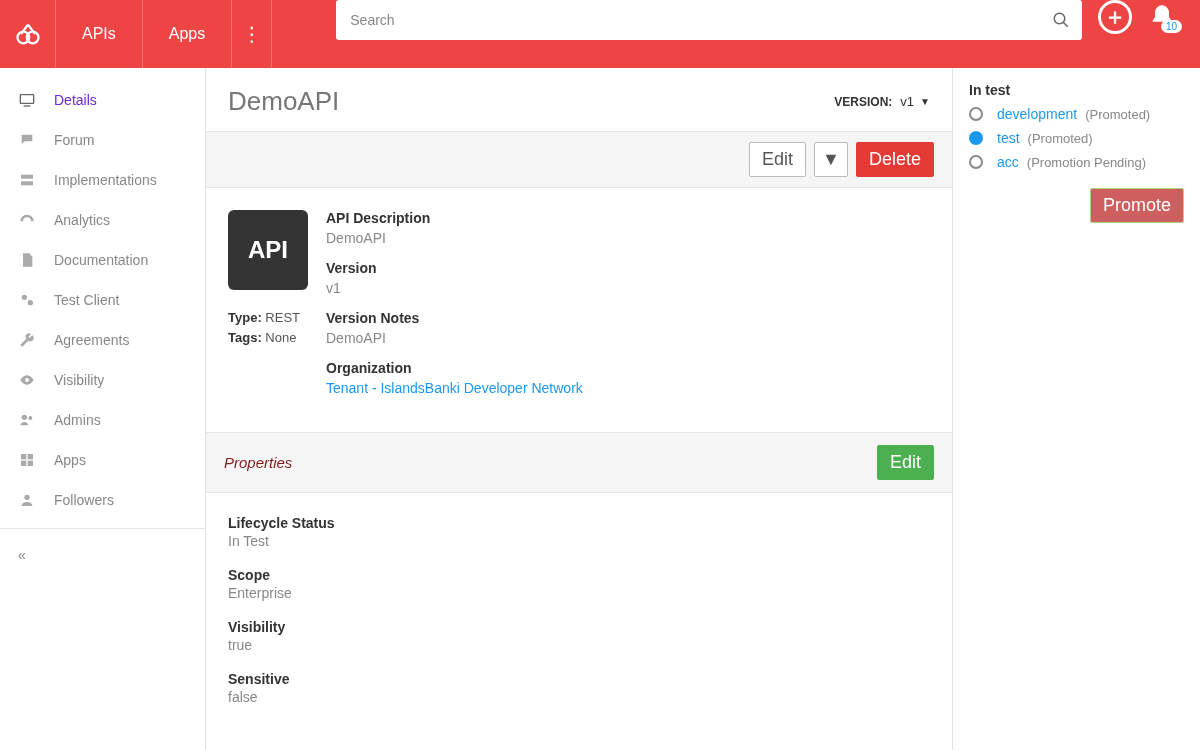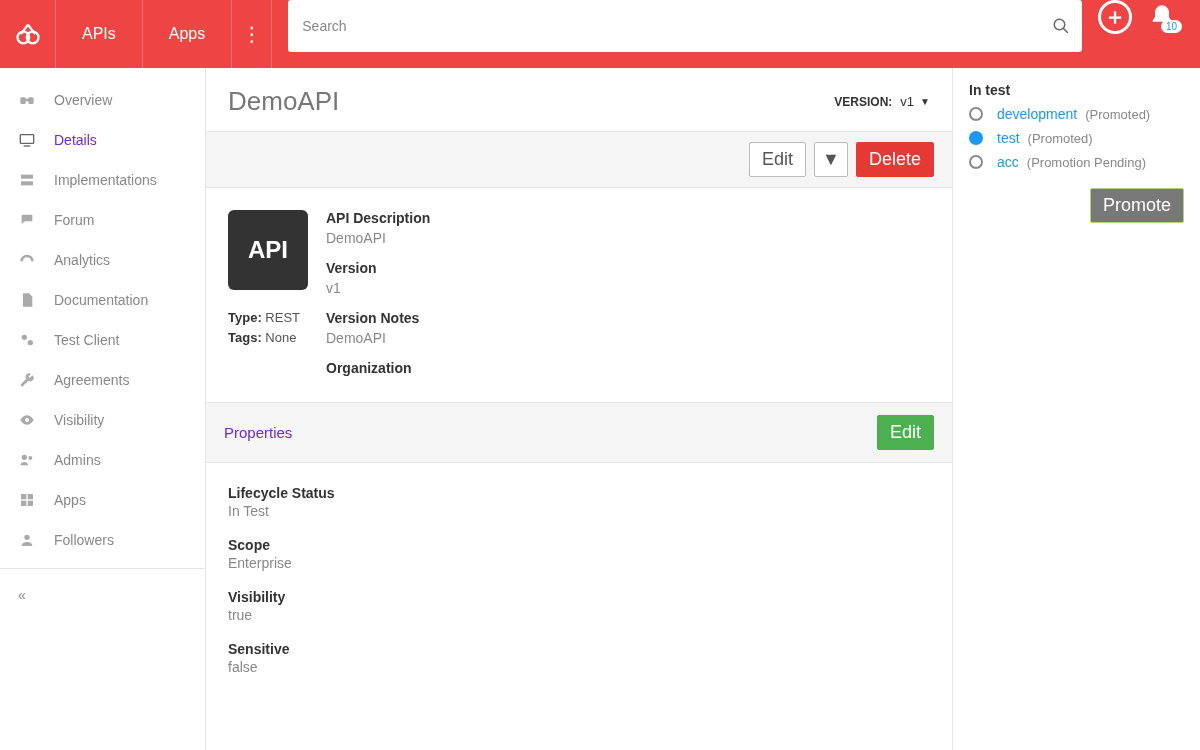--- a/index.html
+++ b/index.html
@@ -4,21 +4,21 @@
 <style>
 * { box-sizing: border-box; margin: 0; padding: 0; }
 body { font-family: Arial, Helvetica, sans-serif; font-size: 14px; color: #333; background: #fff; }
 
 
 .topbar { display: flex; align-items: flex-start; background: #ef4444; height: 68px; padding: 0; }
 .logo-box { width: 56px; height: 68px; display: flex; align-items: center; justify-content: center; border-right: 1px solid rgba(255,255,255,0.25); }
 .nav-tab { color: #fff; font-size: 16px; font-weight: 500; padding: 0 26px; height: 68px; display: flex; align-items: center; cursor: pointer; border-right: 1px solid rgba(255,255,255,0.25); }
 .more-box { width: 40px; height: 68px; display: flex; align-items: center; justify-content: center; border-right: 1px solid rgba(255,255,255,0.25); cursor: pointer; color:#fff; font-size:20px; }
 .search-wrap { flex: 1; padding: 0 16px; display: flex; align-items: center; }
-.search-input { width: 100%; height: 52px; border: none; border-radius: 3px; padding: 0 40px 0 14px; font-size: 14px; color:#555; }
+.search-input { width: 100%; height: 40px; border: none; border-radius: 3px; padding: 0 40px 0 14px; font-size: 14px; color:#555;margin-left:48px; }
 .search-input::placeholder { color:#888; }
 .search-icon-wrap { position: relative; width: 100%; display: flex; align-items: center; }
 .search-icon { position: absolute; right: 12px; color: #666; }
 .topbar-right { display: flex; align-items: center; gap: 16px; padding-right: 24px; }
 .plus-circle { width: 34px; height: 34px; border: 3px solid #fff; border-radius: 999px; display: flex; align-items: center; justify-content: center; color: #fff; font-size: 22px; font-weight: bold; cursor: pointer; }
 .bell-wrap { position: relative; color: #fff; cursor: pointer; }
 .bell-badge { position: absolute; bottom: -2px; right: -6px; background: #fff; border-radius: 999px; color: #1c98f0; font-size: 10px; font-weight: normal; padding: 1px 5px; }
 
 
 .layout { display: flex; height: calc(100vh - 68px); min-height: 682px; }
@@ -52,37 +52,37 @@
 .api-badge-img { width: 80px; height: 80px; border-radius: 6px; background: #333; display: flex; align-items: center; justify-content: center; color: #fff; font-size: 24px; font-weight: bold; }
 .meta-under { font-size: 13px; color: #555; margin-top: 18px; line-height: 1.5; }
 .meta-under b { color:#333; }
 .desc-fields { flex: 1; }
 .field-label { font-weight: bold; color: #333; font-size: 14px; margin-bottom: 4px; }
 .field-val { color: #888; font-size: 14px; margin-bottom: 14px; }
 .link { color: #1c98f0; cursor: pointer; }
 
 
 .section-header { background: #f5f5f5; border-bottom: 1px solid #e5e5e5; padding: 12px 18px; display: flex; align-items: center; }
-.section-title { flex: 1; color: #6d28d9; font-size: 15px; }
+.section-title { flex: 1; color: #7f1d1d; font-size: 15px; font-style: italic; }
 .btn-success { background: #4caf50; border: 1px solid #4caf50; color: #fff; font-weight: 500; }
 .props-body { padding: 22px; }
 .prop-row { margin-bottom: 18px; }
 .prop-label { font-weight: bold; color: #333; font-size: 14px; }
 .prop-val { color: #888; font-size: 14px; margin-top: 2px; }
 
 
 .right-panel { width: 248px; border-left: 1px solid #e5e5e5; padding: 14px 16px; font-size: 14px; }
 .rp-title { font-weight: bold; color: #333; margin-bottom: 8px; }
 .rp-item { display: flex; align-items: center; gap: 8px; margin-bottom: 8px; cursor: pointer; }
 .rp-radio { width: 14px; height: 14px; border-radius: 999px; border: 2px solid #888; display: inline-block; flex-shrink: 0; }
 .rp-radio.filled { background: #1c98f0; border-color: #1c98f0; }
 .rp-name { color: #1c98f0; margin-left: 6px; }
 .rp-status { color: #888; font-size: 13px; }
 .promote-btn-wrap { display: flex; justify-content: flex-end; margin-top: 18px; }
-.btn-promote { background: #404040; opacity: 0.7; border: 1px solid #8bc34a; color: #fff; font-weight: 500; }
+.btn-promote { background: #b91c1c; opacity: 0.7; border: 1px solid #8bc34a; color: #fff; font-weight: 500; }
 
 svg { display: block; }
 </style>
 </head>
 <body>
 
 <div class="topbar">
   <div class="logo-box">
     <svg width="28" height="28" viewBox="0 0 24 24" fill="none" stroke="#fff" stroke-width="2">
         <circle cx="8" cy="15" r="5"></circle>
@@ -115,55 +115,45 @@
           <path d="M12 2a6 6 0 0 0-6 6v4l-2 3v1h16v-1l-2-3V8a6 6 0 0 0-6-6z"></path>
         </svg>
       <span class="bell-badge">10</span>
     </div>
   </div>
 </div>
 
 <div class="layout">
 
   <div class="sidebar">
-    <div class="sidebar-item">
-      <span class="sb-icon">
-          <svg width="16" height="16" viewBox="0 0 24 24" fill="currentColor">
-            <rect x="2" y="8" width="8" height="10" rx="2"></rect>
-            <rect x="14" y="8" width="8" height="10" rx="2"></rect>
-            <rect x="9" y="10" width="6" height="4"></rect>
-          </svg>
-        </span>
-      <span>Overview</span>
-    </div>
     <div class="sidebar-item active">
       <span class="sb-icon">
           <svg width="16" height="16" viewBox="0 0 24 24" fill="none" stroke="currentColor" stroke-width="2">
             <rect x="2" y="4" width="20" height="13" rx="1"></rect>
             <line x1="7" y1="21" x2="17" y2="21"></line>
           </svg>
         </span>
       <span>Details</span>
     </div>
     <div class="sidebar-item">
       <span class="sb-icon">
           <svg width="16" height="16" viewBox="0 0 24 24" fill="currentColor">
+            <path d="M4 4h16v10H9l-5 4V4z"></path>
+          </svg>
+        </span>
+      <span>Forum</span>
+    </div>
+    <div class="sidebar-item">
+      <span class="sb-icon">
+          <svg width="16" height="16" viewBox="0 0 24 24" fill="currentColor">
             <rect x="3" y="4" width="18" height="6"></rect>
             <rect x="3" y="14" width="18" height="6"></rect>
           </svg>
         </span>
       <span>Implementations</span>
-    </div>
-    <div class="sidebar-item">
-      <span class="sb-icon">
-          <svg width="16" height="16" viewBox="0 0 24 24" fill="currentColor">
-            <path d="M4 4h16v10H9l-5 4V4z"></path>
-          </svg>
-        </span>
-      <span>Forum</span>
     </div>
     <div class="sidebar-item">
       <span class="sb-icon">
           <svg width="16" height="16" viewBox="0 0 24 24" fill="currentColor">
             <path d="M12 4a10 10 0 0 0-10 10h4a6 6 0 1 1 12 0h4A10 10 0 0 0 12 4z"></path>
           </svg>
         </span>
       <span>Analytics</span>
     </div>
     <div class="sidebar-item">
@@ -263,20 +253,21 @@
         <div class="field-label">API Description</div>
         <div class="field-val">DemoAPI</div>
 
         <div class="field-label">Version</div>
         <div class="field-val">v1</div>
 
         <div class="field-label">Version Notes</div>
         <div class="field-val">DemoAPI</div>
 
         <div class="field-label">Organization</div>
+        <div class="field-val link">Tenant - IslandsBanki Developer Network</div>
       </div>
     </div>
 
     <div class="section-header">
       <div class="section-title">Properties</div>
       <button class="btn btn-success">Edit</button>
     </div>
     <div class="props-body">
       <div class="prop-row">
         <div class="prop-label">Lifecycle Status</div>

